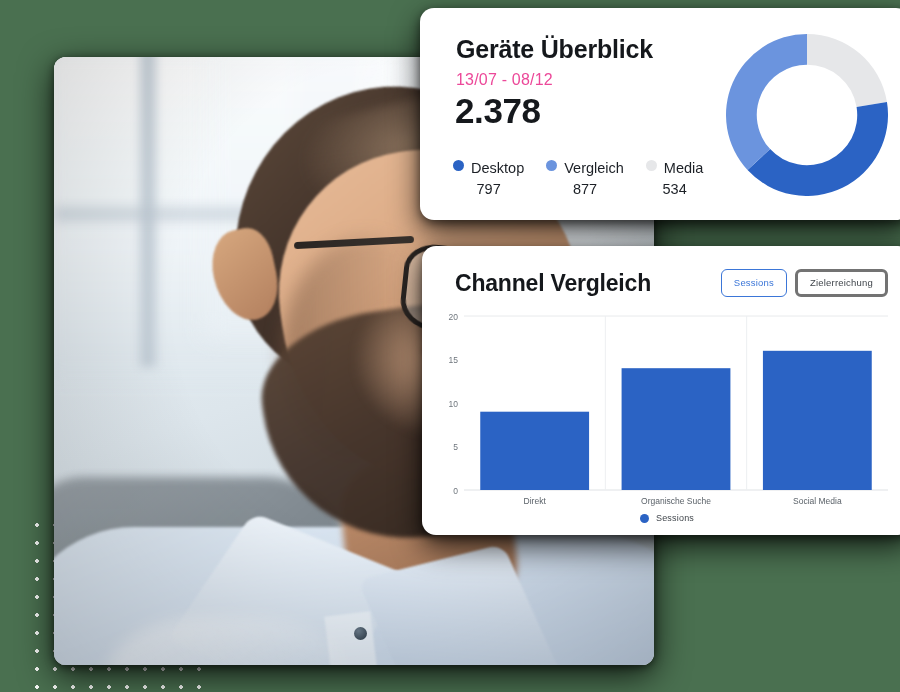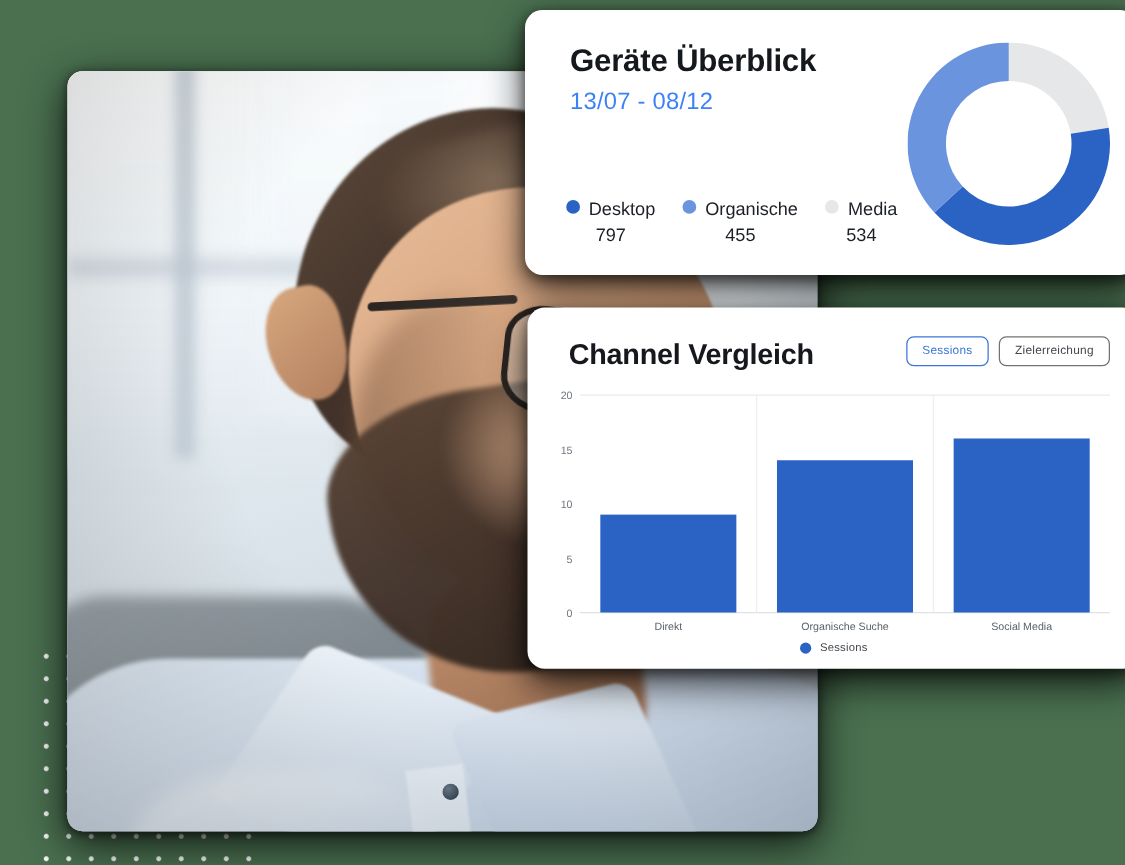--- a/index.html
+++ b/index.html
@@ -312,22 +312,22 @@
     position: absolute;
     left: 36px; top: 27px;
     font-size: 25px;
     font-weight: 700;
     color: #15181c;
     letter-spacing: -0.2px;
   }
   .dev-range {
     position: absolute;
     left: 36px; top: 63px;
-    font-size: 19px;
-    color: #3b82f6;
+    font-size: 16px;
+    color: #ec4899;
     letter-spacing: .2px;
   }
   .dev-total {
     position: absolute;
     left: 35px; top: 83px;
     font-size: 35px;
     font-weight: 700;
     color: #15181c;
     letter-spacing: -0.4px;
   }
@@ -401,21 +401,21 @@
     background: #fff;
     cursor: pointer;
     letter-spacing: .2px;
     line-height: 1;
   }
   .ch-btn.active {
     border: 1px solid #3b76d8;
     color: #3b76d8;
   }
   .ch-btn.inactive {
-    border: 1px solid #737373;
+    border: 3px solid #737373;
     color: #41464c;
   }
 
   #bar-chart {
     position: absolute;
     left: 16px;
     top: 64px;
     width: 458px;
     height: 210px;
   }
@@ -481,36 +481,37 @@
       <div class="ph-vignette"></div>
     </div>
   </div>
 
   <div class="card" id="devices-card">
 
     <div class="dev-title">Geräte Überblick</div>
 
     <div class="dev-range">13/07 - 08/12</div>
 
+    <div class="dev-total">2.378</div>
 
     <div class="dev-legend">
       <div class="leg-item">
         <div class="leg-top">
           <span class="leg-dot" style="background:#2b63c4"></span>
           <span class="leg-label">Desktop</span>
         </div>
         <div class="leg-value">797</div>
       </div>
 
       <div class="leg-item">
         <div class="leg-top">
           <span class="leg-dot" style="background:#6b94de"></span>
-          <span class="leg-label">Organische</span>
+          <span class="leg-label">Vergleich</span>
         </div>
-        <div class="leg-value">455</div>
+        <div class="leg-value">877</div>
       </div>
 
       <div class="leg-item">
         <div class="leg-top">
           <span class="leg-dot" style="background:#e6e7e9"></span>
           <span class="leg-label">Media</span>
         </div>
         <div class="leg-value">534</div>
       </div>
     </div>

